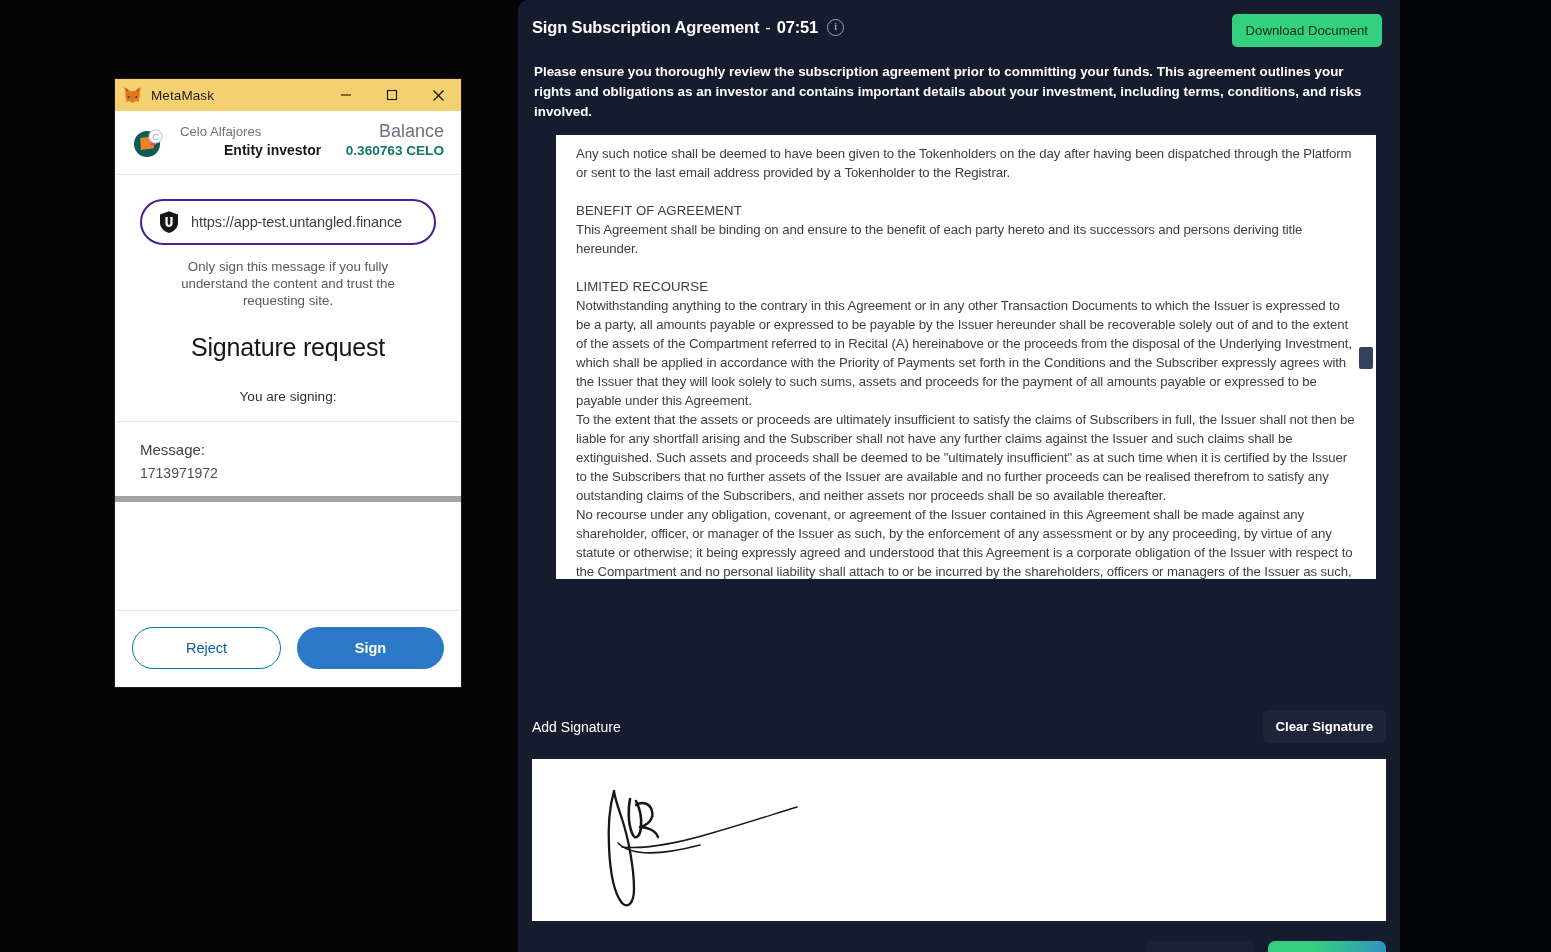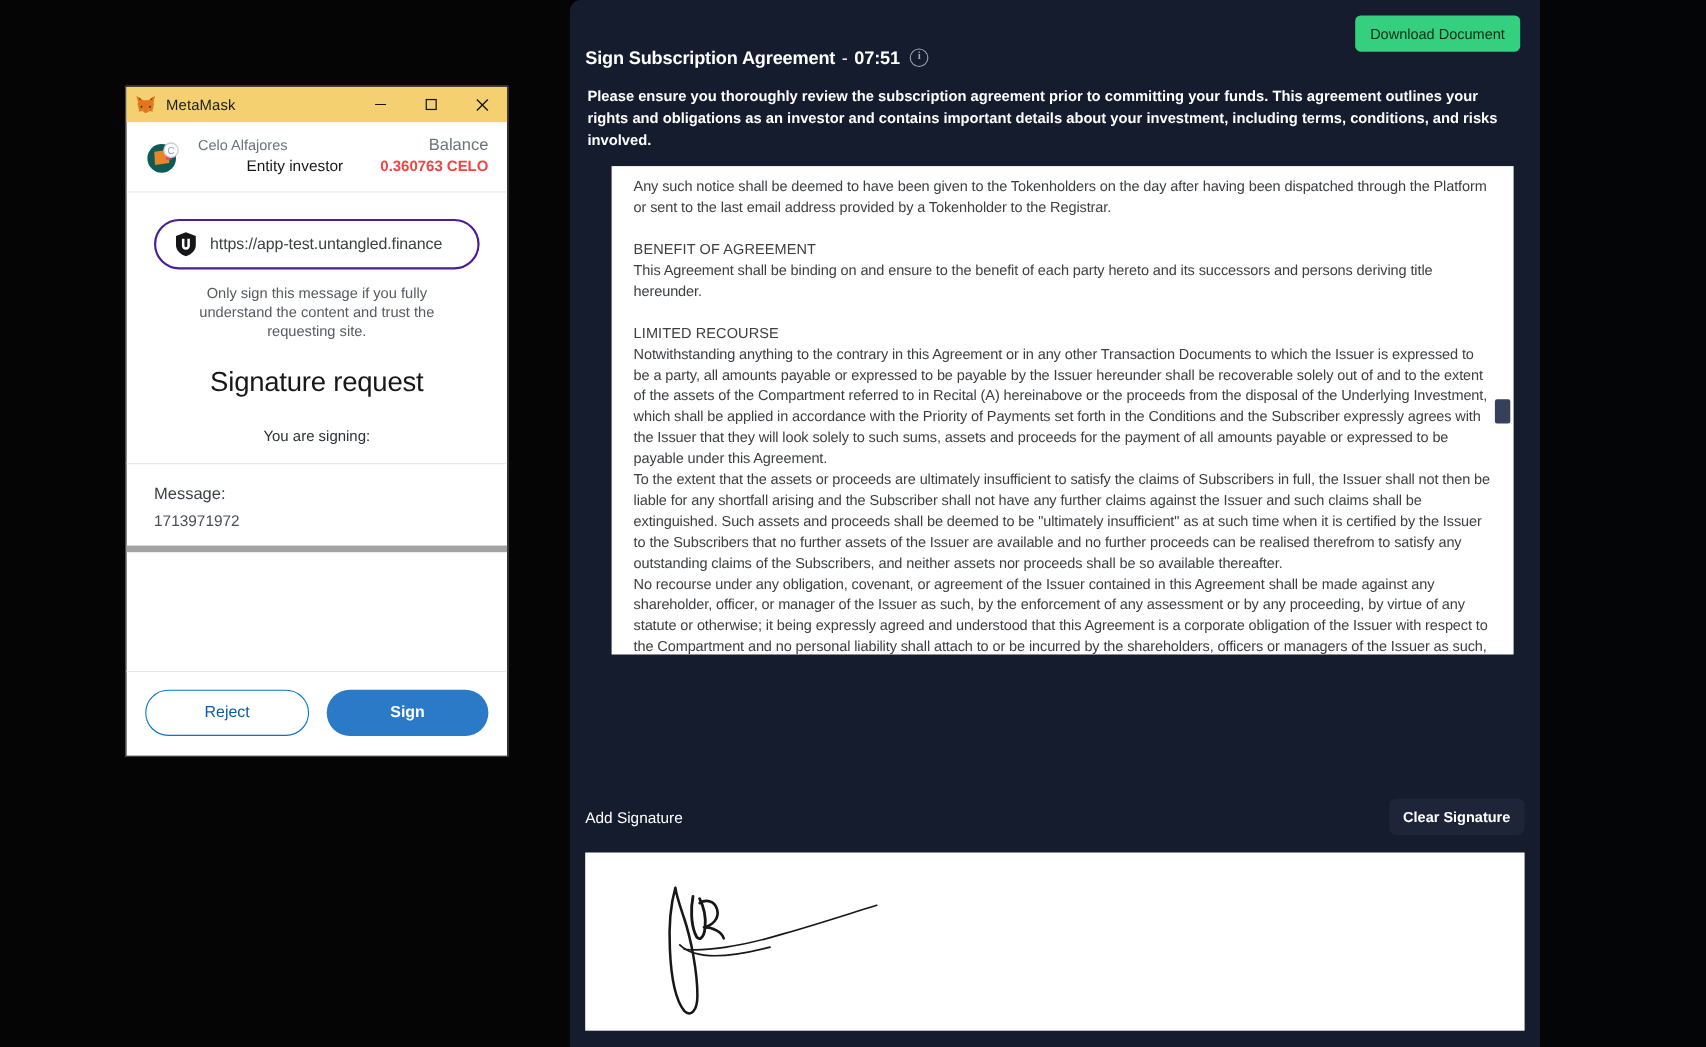--- a/index.html
+++ b/index.html
@@ -86,36 +86,36 @@
     margin-right: 14px;
   }
   #mm-acct-text { flex: 1; }
   #mm-net-name {
     font-size: 13.2px;
     color: #6a737d;
     line-height: 17px;
   }
   #mm-acct-name {
     font-size: 14px;
-    font-weight: normal;
+    font-weight: bold;
     color: #17171a;
     line-height: 19px;
     margin-top: 1px;
     padding-left: 44px;
   }
   #mm-bal-block { text-align: right; }
   #mm-bal-label {
-    font-size: 15px;
+    font-size: 18px;
     color: #6a737d;
     line-height: 17px;
   }
   #mm-bal-value {
     font-size: 13.6px;
     font-weight: bold;
-    color: #ef4444;
+    color: #0f766e;
     line-height: 19px;
     margin-top: 1px;
   }
 
   #mm-site-pill-wrap {
     padding: 24px 25px 0 25px;
     flex: none;
   }
   #mm-site-pill {
     border: 2px solid #4c1d95;
@@ -236,24 +236,24 @@
   #modal-title-row {
     display: flex;
     align-items: flex-start;
     justify-content: space-between;
   }
   #modal-title {
     font-size: 16.5px;
     font-weight: bold;
     color: #ffffff;
     display: flex;
+    align-items: center;
     gap: 6px;
     padding-top: 4px;
     letter-spacing: -.15px;
-    margin-top: 26px;
   }
   #modal-title .dash { font-weight: normal; color: #ffffff; }
   #modal-time { font-weight: bold; }
   #info-icon {
     width: 15px; height: 15px;
     border: 1.4px solid #9aa3b3;
     border-radius: 50%;
     color: #9aa3b3;
     font-size: 10px;
     line-height: 13px;

